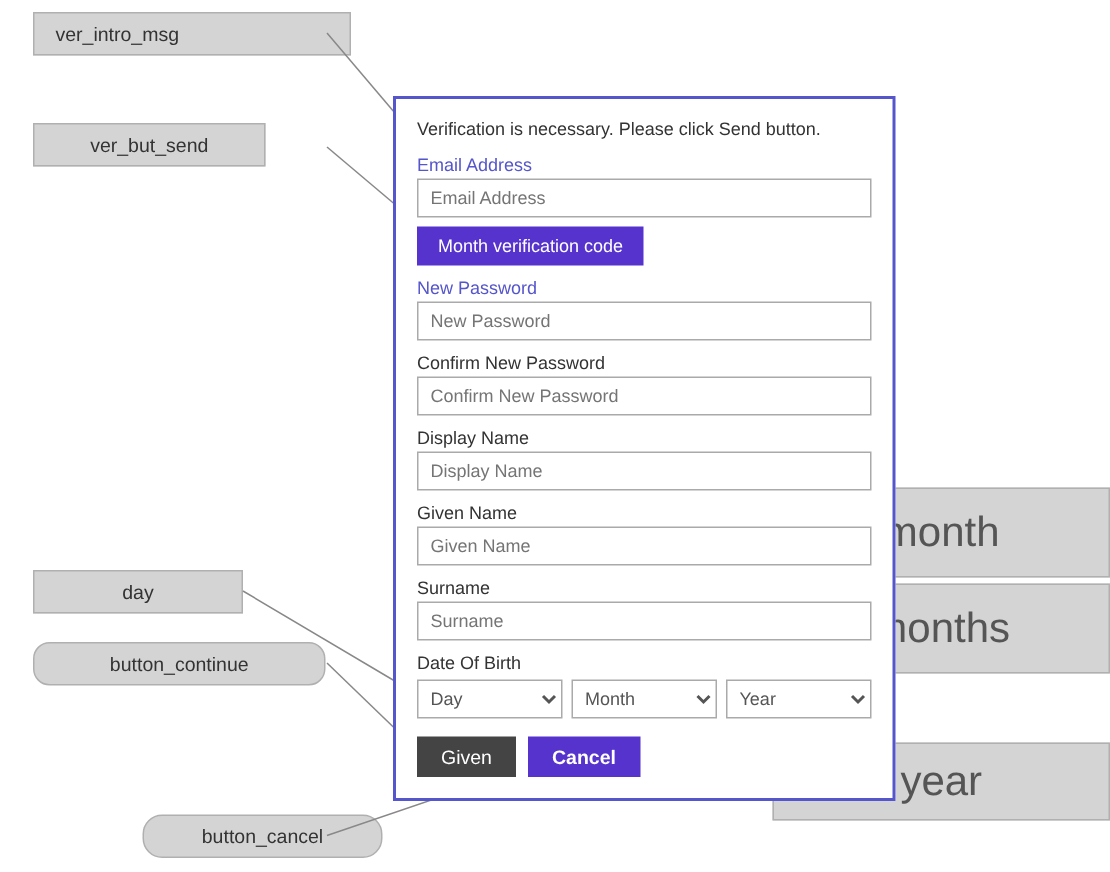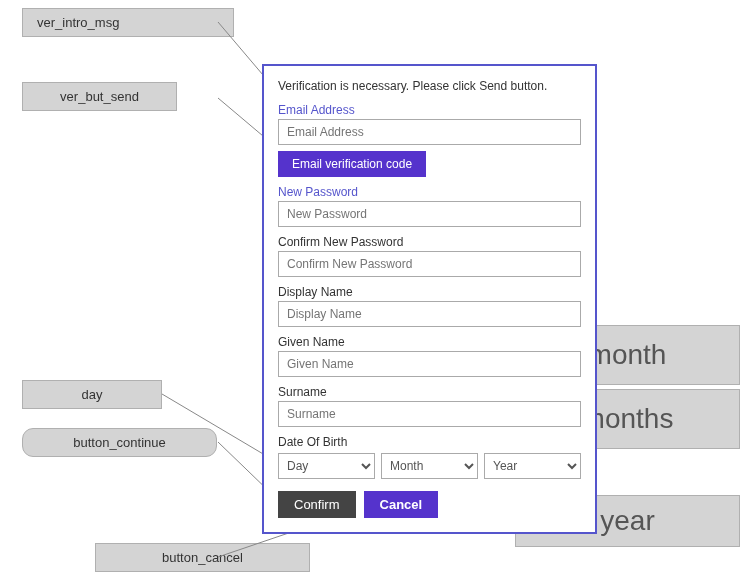--- a/index.html
+++ b/index.html
@@ -145,21 +145,21 @@
 <body>
 
 <div class="annotation-label" style="left:22px; top:8px; width:212px; text-align:left;">ver_intro_msg</div>
 
 <div class="annotation-label" style="left:22px; top:82px; width:155px; text-align:center;">ver_but_send</div>
 
 <div class="annotation-label" style="left:22px; top:380px; width:140px; text-align:center;">day</div>
 
 <div class="annotation-label" style="left:22px; top:428px; width:195px; text-align:center;border-radius:11px;">button_continue</div>
 
-<div class="annotation-label" style="left:95px; top:543px; width:215px; text-align:center;">button_cancel</div>
+<div class="annotation-label" style="left:95px; top:543px; width:160px; text-align:center;border-radius:13px;">button_cancel</div>
 
 <div class="annotation-large" style="left:515px; top:325px; width:225px; height:60px;">month</div>
 
 <div class="annotation-large" style="left:515px; top:389px; width:225px; height:60px;">months</div>
 
 <div class="annotation-large" style="left:515px; top:495px; width:225px; height:52px;">year</div>
 
 <svg class="connector-svg">
 
   <line x1="218" y1="22" x2="263" y2="75" stroke="#888" stroke-width="1"></line>
@@ -177,21 +177,21 @@
   <line x1="514" y1="521" x2="510" y2="461" stroke="#888" stroke-width="1"></line>
 </svg>
 
 <div class="form-panel">
 
   <div class="intro-text">Verification is necessary. Please click Send button.</div>
 
   <div class="field-label">Email Address</div>
   <input class="form-input" type="text" placeholder="Email Address" style="">
 
-  <button class="send-btn">Email verification code</button>
+  <button class="send-btn">Month verification code</button>
 
   <div class="field-label">New Password</div>
   <input class="form-input" type="password" placeholder="New Password" style="">
 
   <div class="field-label-black">Confirm New Password</div>
   <input class="form-input" type="password" placeholder="Confirm New Password" style="">
 
   <div class="field-label-black">Display Name</div>
   <input class="form-input" type="text" placeholder="Display Name" style="">
 
@@ -222,17 +222,17 @@
     </select>
     <select class="date-select">
       <option>Year</option>
       <option>2024</option><option>2023</option><option>2022</option><option>2021</option>
       <option>2020</option><option>2010</option><option>2000</option><option>1990</option>
       <option>1980</option><option>1970</option><option>1960</option>
     </select>
   </div>
 
   <div class="action-row">
-    <button class="create-btn">Confirm</button>
+    <button class="create-btn">Given</button>
     <button class="cancel-btn">Cancel</button>
   </div>
 
 </div>
 
 </body></html>

